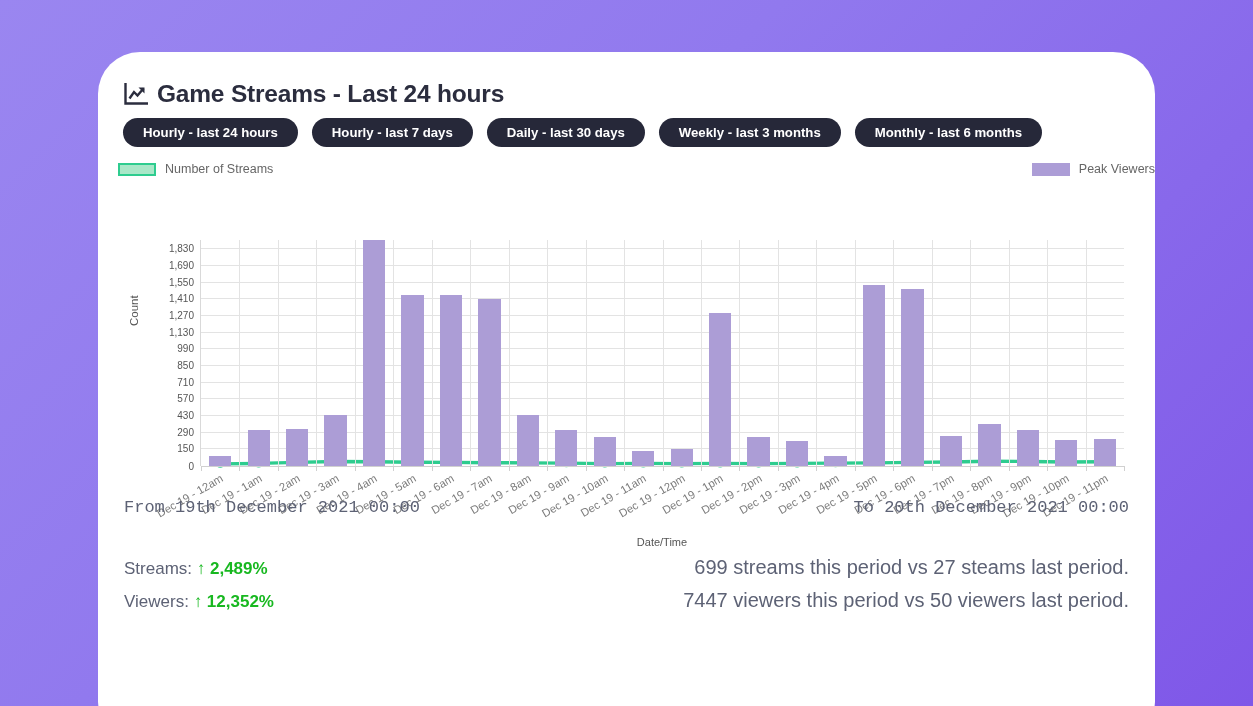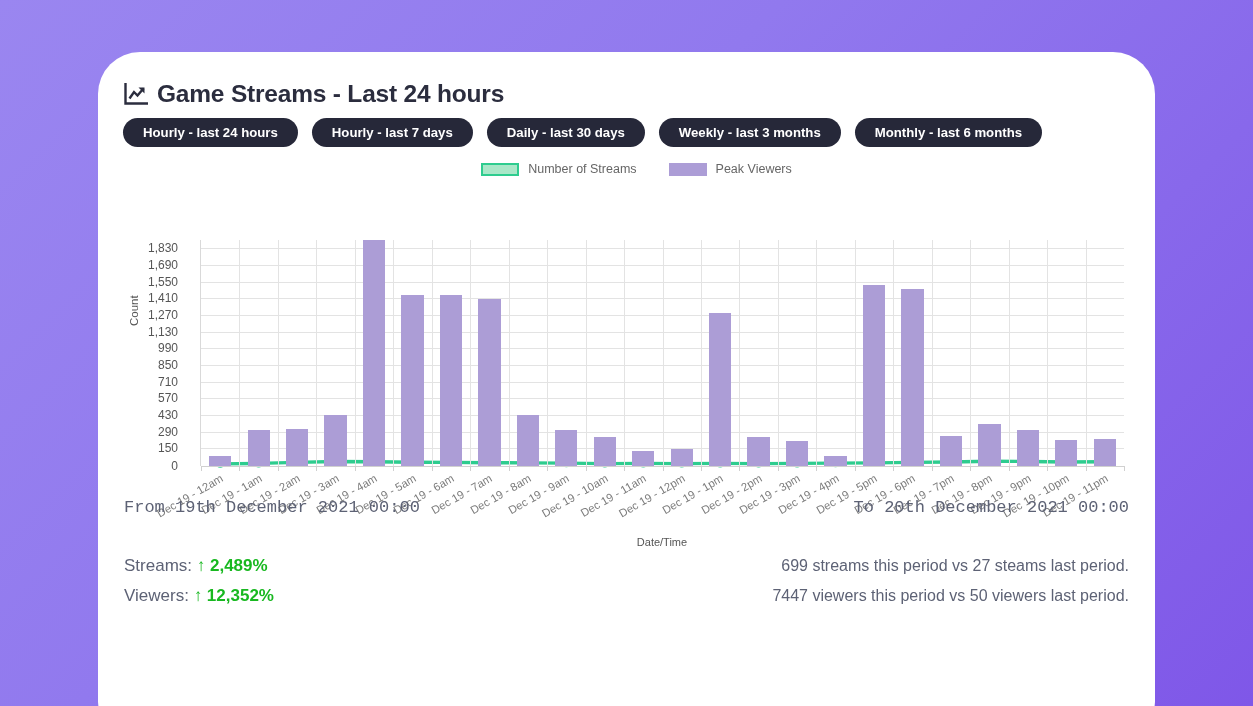--- a/index.html
+++ b/index.html
@@ -50,21 +50,21 @@
     font-weight: bold;
     font-family: "Liberation Sans", sans-serif;
     cursor: pointer;
     white-space: nowrap;
     display: flex; align-items: center; justify-content: center;
   }
 
   
   .legend {
     position: absolute; left: 0; right: 0; top: 110px;
-    display: flex; align-items: center; justify-content: center; gap: 32px; margin-left: 20px;
+    display: flex; align-items: center; justify-content: space-between; gap: 32px; margin-left: 20px;
   }
   .legend-item { display: flex; align-items: center; gap: 9px; }
   .legend-swatch { width: 38px; height: 13px; display: block; }
   .legend-swatch.line-style {
     background: #a9e7c8;
     border: 2.5px solid #2ecc8f;
   }
   .legend-swatch.bar-style { background: #ac9dd6; }
   .legend-label { font-size: 12.5px; color: #666; }
 
@@ -80,22 +80,22 @@
     transform: rotate(-90deg);
     transform-origin: left top;
     font-size: 11.5px; color: #555;
     white-space: nowrap;
   }
   .y-labels {
     position: absolute; left: 18px; top: 60px;
     width: 52px; height: 226px;
   }
   .y-label {
-    position: absolute; right: 16px;
-    font-size: 12px; color: #555;
+    position: absolute; right: 0;
+    font-size: 10px; color: #555;
     transform: translateY(-50%);
     white-space: nowrap;
   }
   .plot {
     position: absolute;
     left: 76px; top: 60px;
     right: 5px; height: 226px;
     border-left: 1px solid #d9d9d9;
   }
   .gridline {
@@ -142,21 +142,21 @@
   
   .footer { position: absolute; left: 26px; right: 26px; top: 446px; }
   .footer-row {
     display: flex; justify-content: space-between; align-items: baseline;
   }
   .range-row { margin-bottom: 39px; font-family: Liberation Mono, monospace; }
   .range-text { font-size: 17px; color: #5d6275; }
   .stat-line { margin-bottom: 10px; }
   .stat-left { font-size: 17px; color: #5d6275; white-space: nowrap; }
   .stat-pct { color: #18b820; font-weight: bold; }
-  .stat-right { font-size: 16px; color: #5d6275; white-space: nowrap; }
+  .stat-right { font-size: 20px; color: #5d6275; white-space: nowrap; }
 </style>
 </head>
 <body>
 
 <div class="card">
 
   <div class="header">
     <span class="title-icon-wrap">
       <svg class="title-icon" viewBox="0 0 24 22" xmlns="http://www.w3.org/2000/svg">
         <path d="M1.5 1 L1.5 20.5 L23 20.5" stroke="#2b2d3e" stroke-width="2.4" fill="none" stroke-linecap="square"></path>

